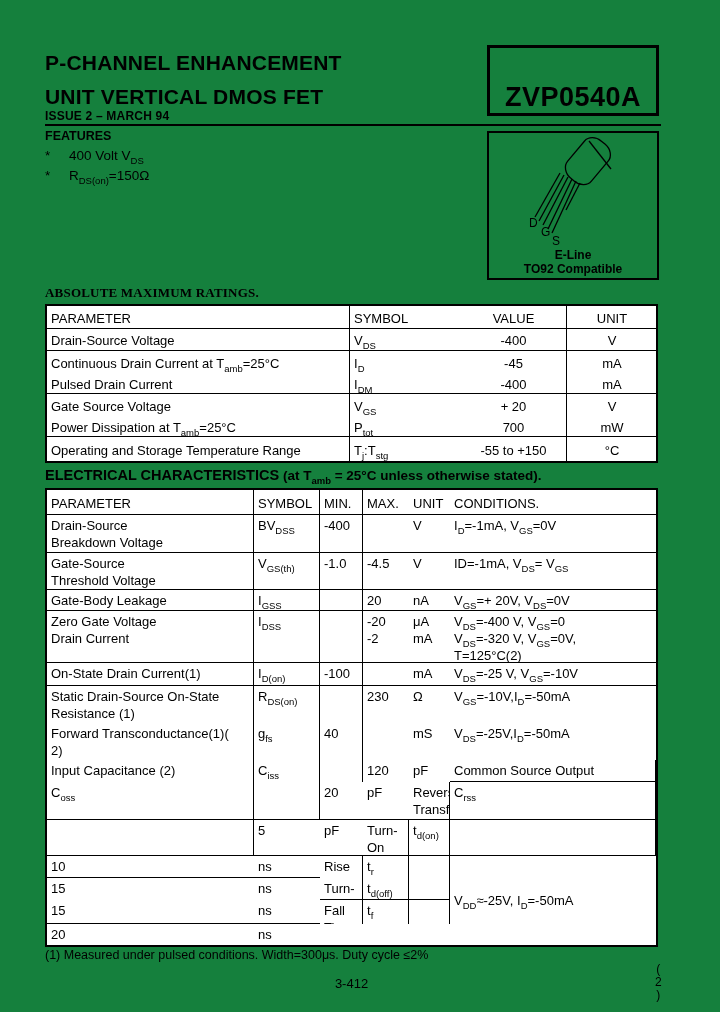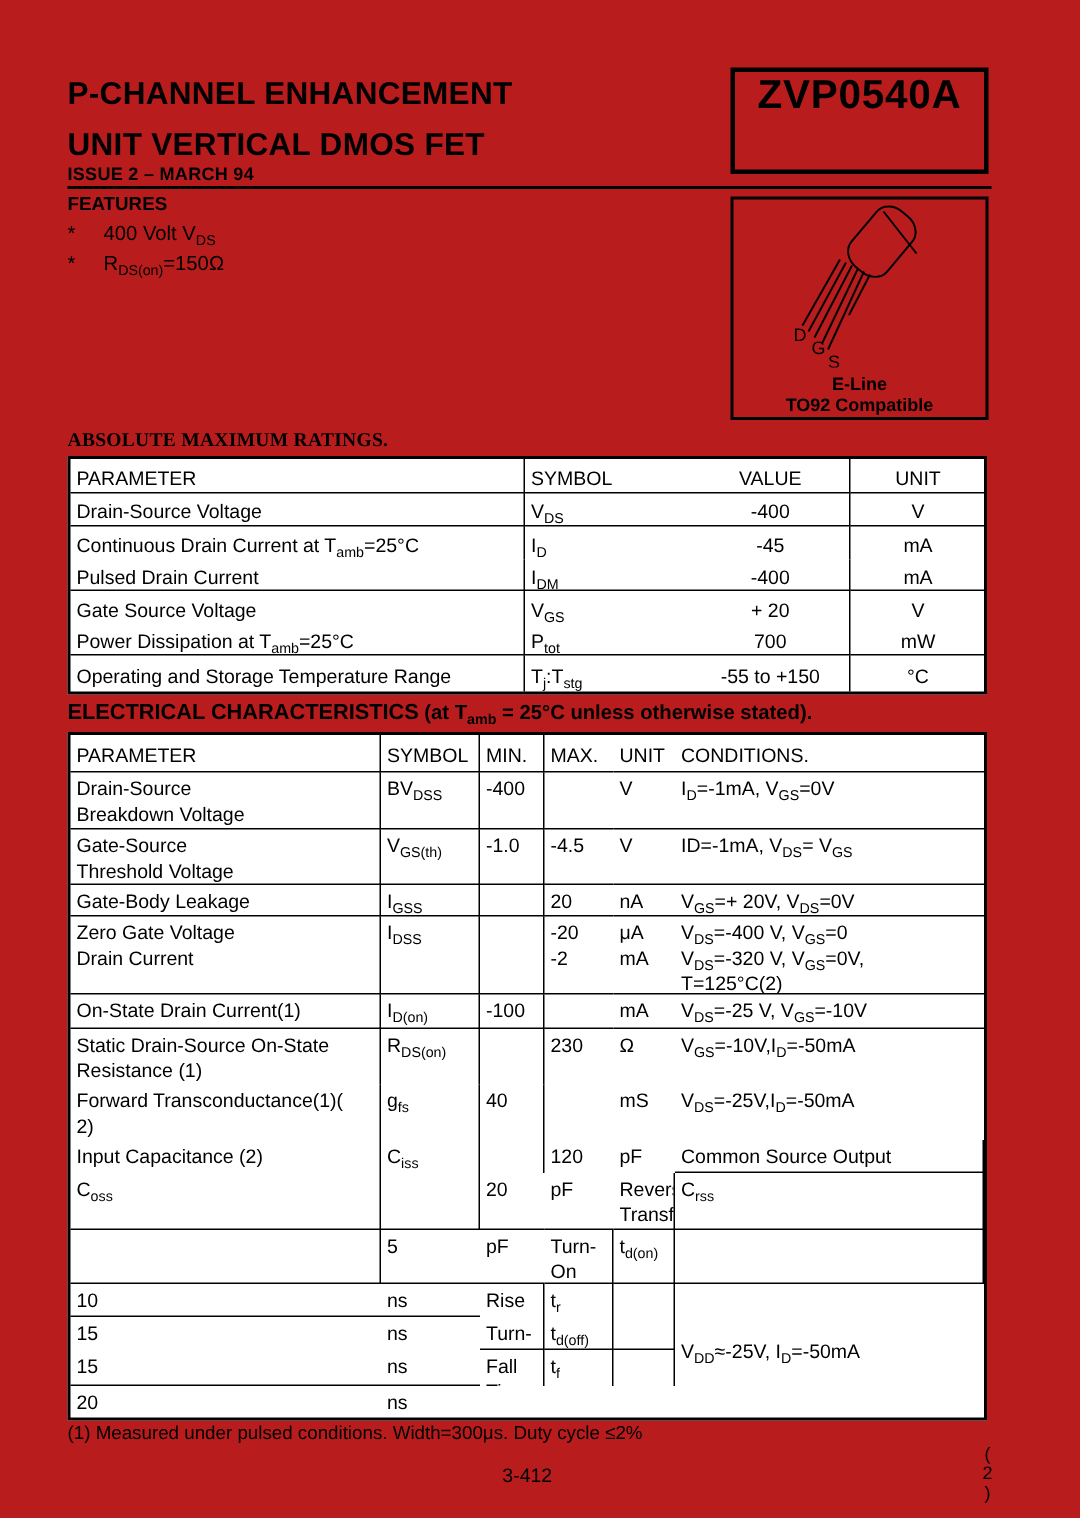--- a/index.html
+++ b/index.html
@@ -1,32 +1,32 @@
 <!DOCTYPE html>
 <html><head>
 <meta charset="utf-8">
 <style>
   html,body{margin:0;padding:0;background:#fff;}
-  .page{position:relative;width:720px;height:1012px;background:#b91c1c;color:#000;
+  .page{position:relative;width:720px;height:1012px;background:#15803d;color:#000;
         font-family:"Liberation Sans","DejaVu Sans",sans-serif;overflow:hidden;}
   .abs{position:absolute;}
   sub{font-size:9.5px;vertical-align:-3.5px;line-height:0;}
 
   
   .title{left:45px;top:46px;font-size:21px;font-weight:700;line-height:34px;letter-spacing:.2px;}
   .issue{left:45px;top:109px;font-size:12px;font-weight:700;letter-spacing:.2px;}
   .rule{left:45px;top:124px;width:616px;height:2px;background:#000;}
   .features-h{left:45px;top:129px;font-size:12.5px;font-weight:700;}
   .features{left:45px;top:146px;font-size:13.5px;line-height:20px;}
   .feat-row{display:flex;}
   .feat-bullet{width:24px;}
 
   
   .partbox{left:487px;top:45px;width:172px;height:71px;border:3px solid #000;box-sizing:border-box;
-           display:flex;align-items:flex-start;justify-content:center;}
+           display:flex;align-items:flex-end;justify-content:center;}
   .partnum{font-size:27px;font-weight:700;letter-spacing:.5px;}
 
   
   .pkgbox{left:487px;top:131px;width:172px;height:149px;border:2.5px solid #000;box-sizing:border-box;text-align:center;}
   .pkgline1{font-size:12px;font-weight:700;line-height:13px;}
   .pkgline2{font-size:12px;font-weight:700;line-height:15px;}
 
   .sec-h1{left:45px;top:285px;font-size:13px;font-weight:700;letter-spacing:.2px;font-family:Liberation Serif, serif;}
   .sec-h2{left:45px;top:467px;font-size:14.5px;font-weight:700;}
   .sec-h2 .subpart{font-size:13.5px;}

